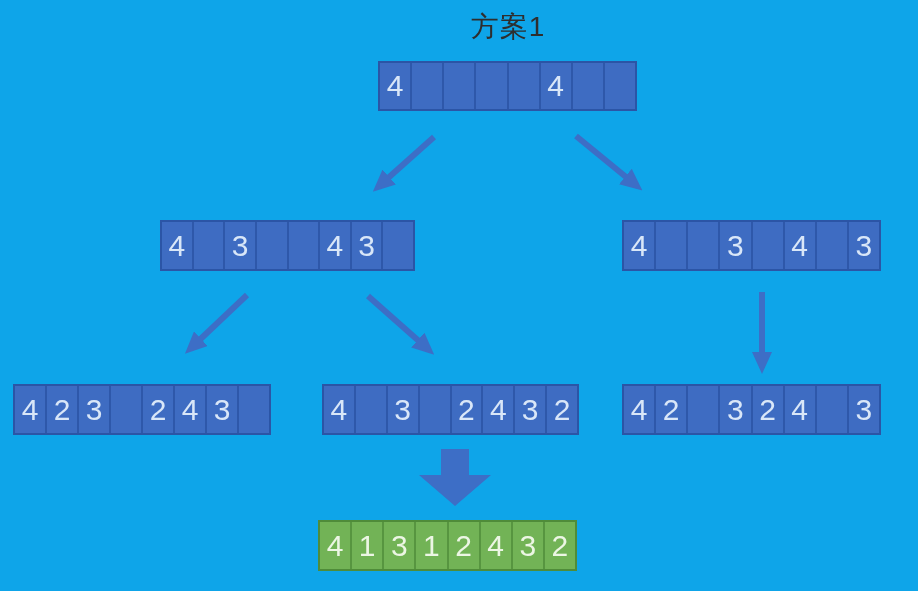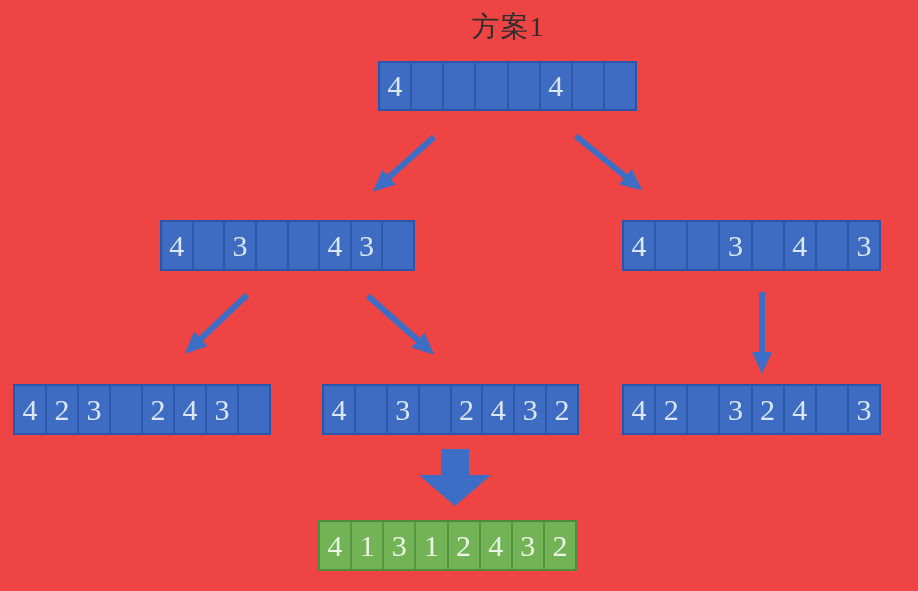--- a/index.html
+++ b/index.html
@@ -1,21 +1,21 @@
 <!DOCTYPE html>
 <html><head>
 <meta charset="utf-8">
 <style>
   html, body { margin: 0; padding: 0; background: #ffffff; }
   #canvas {
     position: relative;
     width: 918px;
     height: 591px;
-    background: #ef4444;
-    font-family: Liberation Serif, serif;
+    background: #0ea5e9;
+    font-family: Liberation Sans, sans-serif;
     overflow: hidden;
   }
   #title {
     position: absolute;
     left: 358px; top: 8px; width: 300px;
     text-align: center;
     font-size: 28px;
     color: #2e2e2e;
     letter-spacing: 1px;
   }

